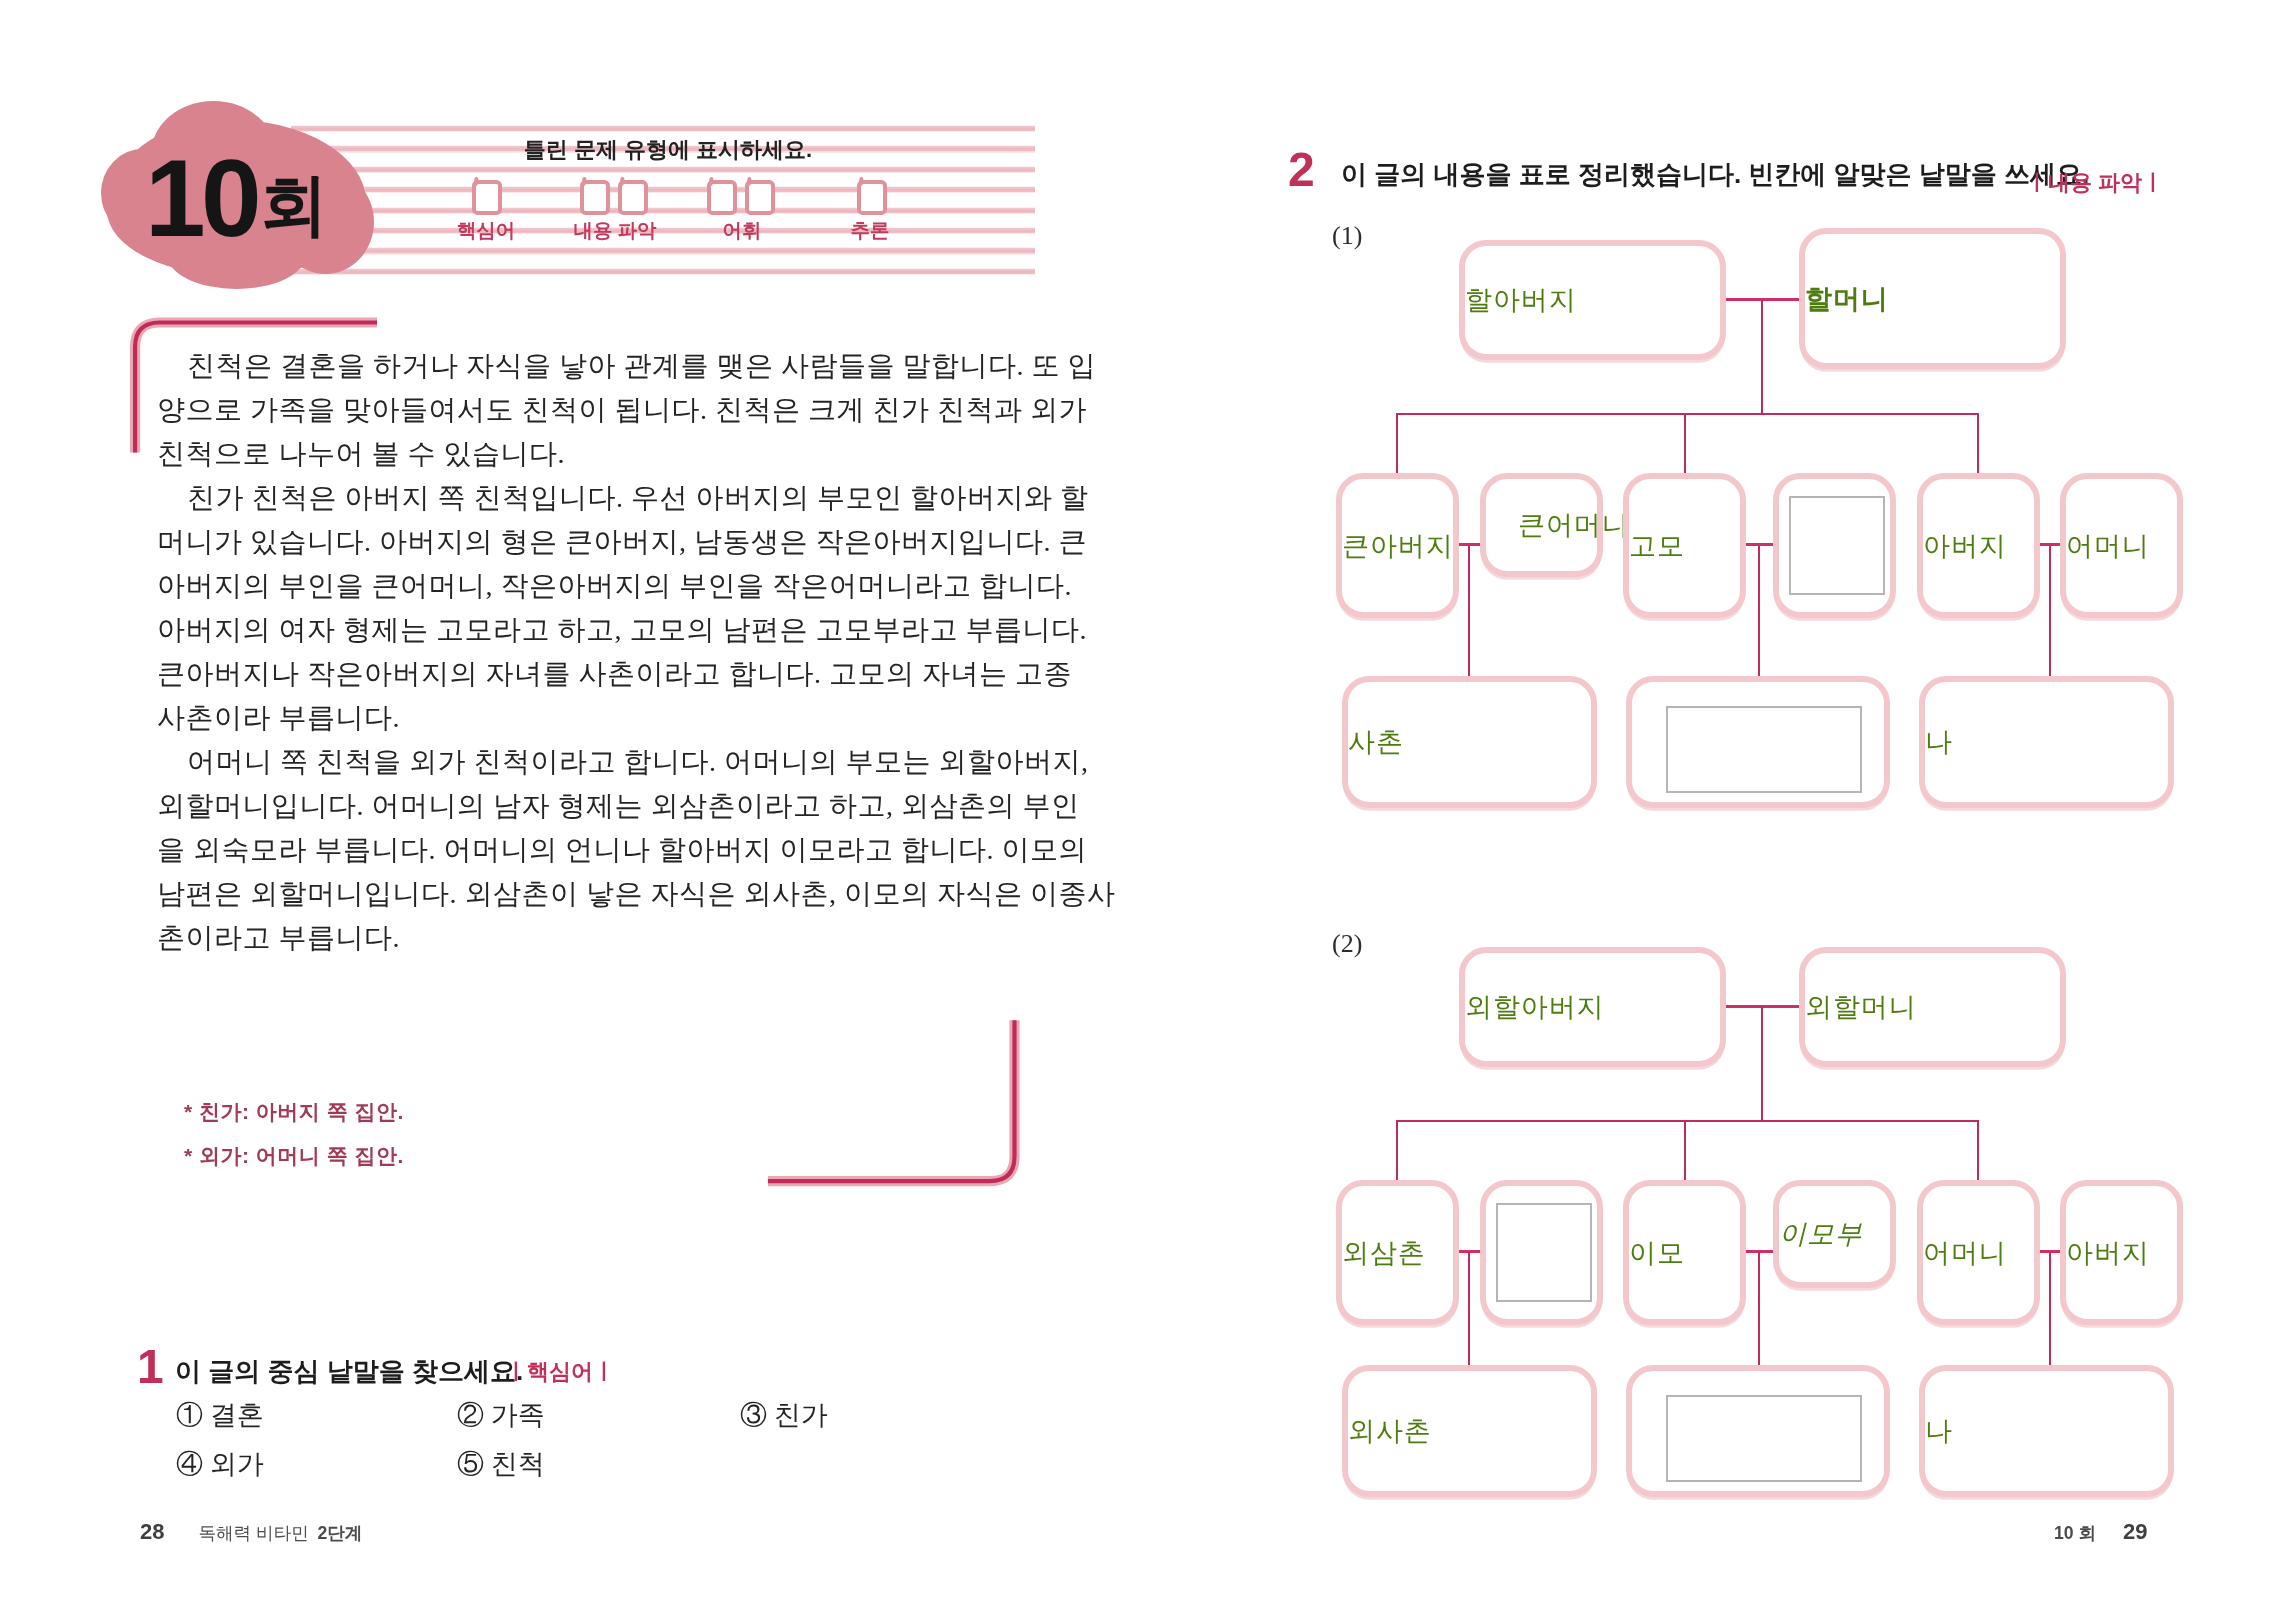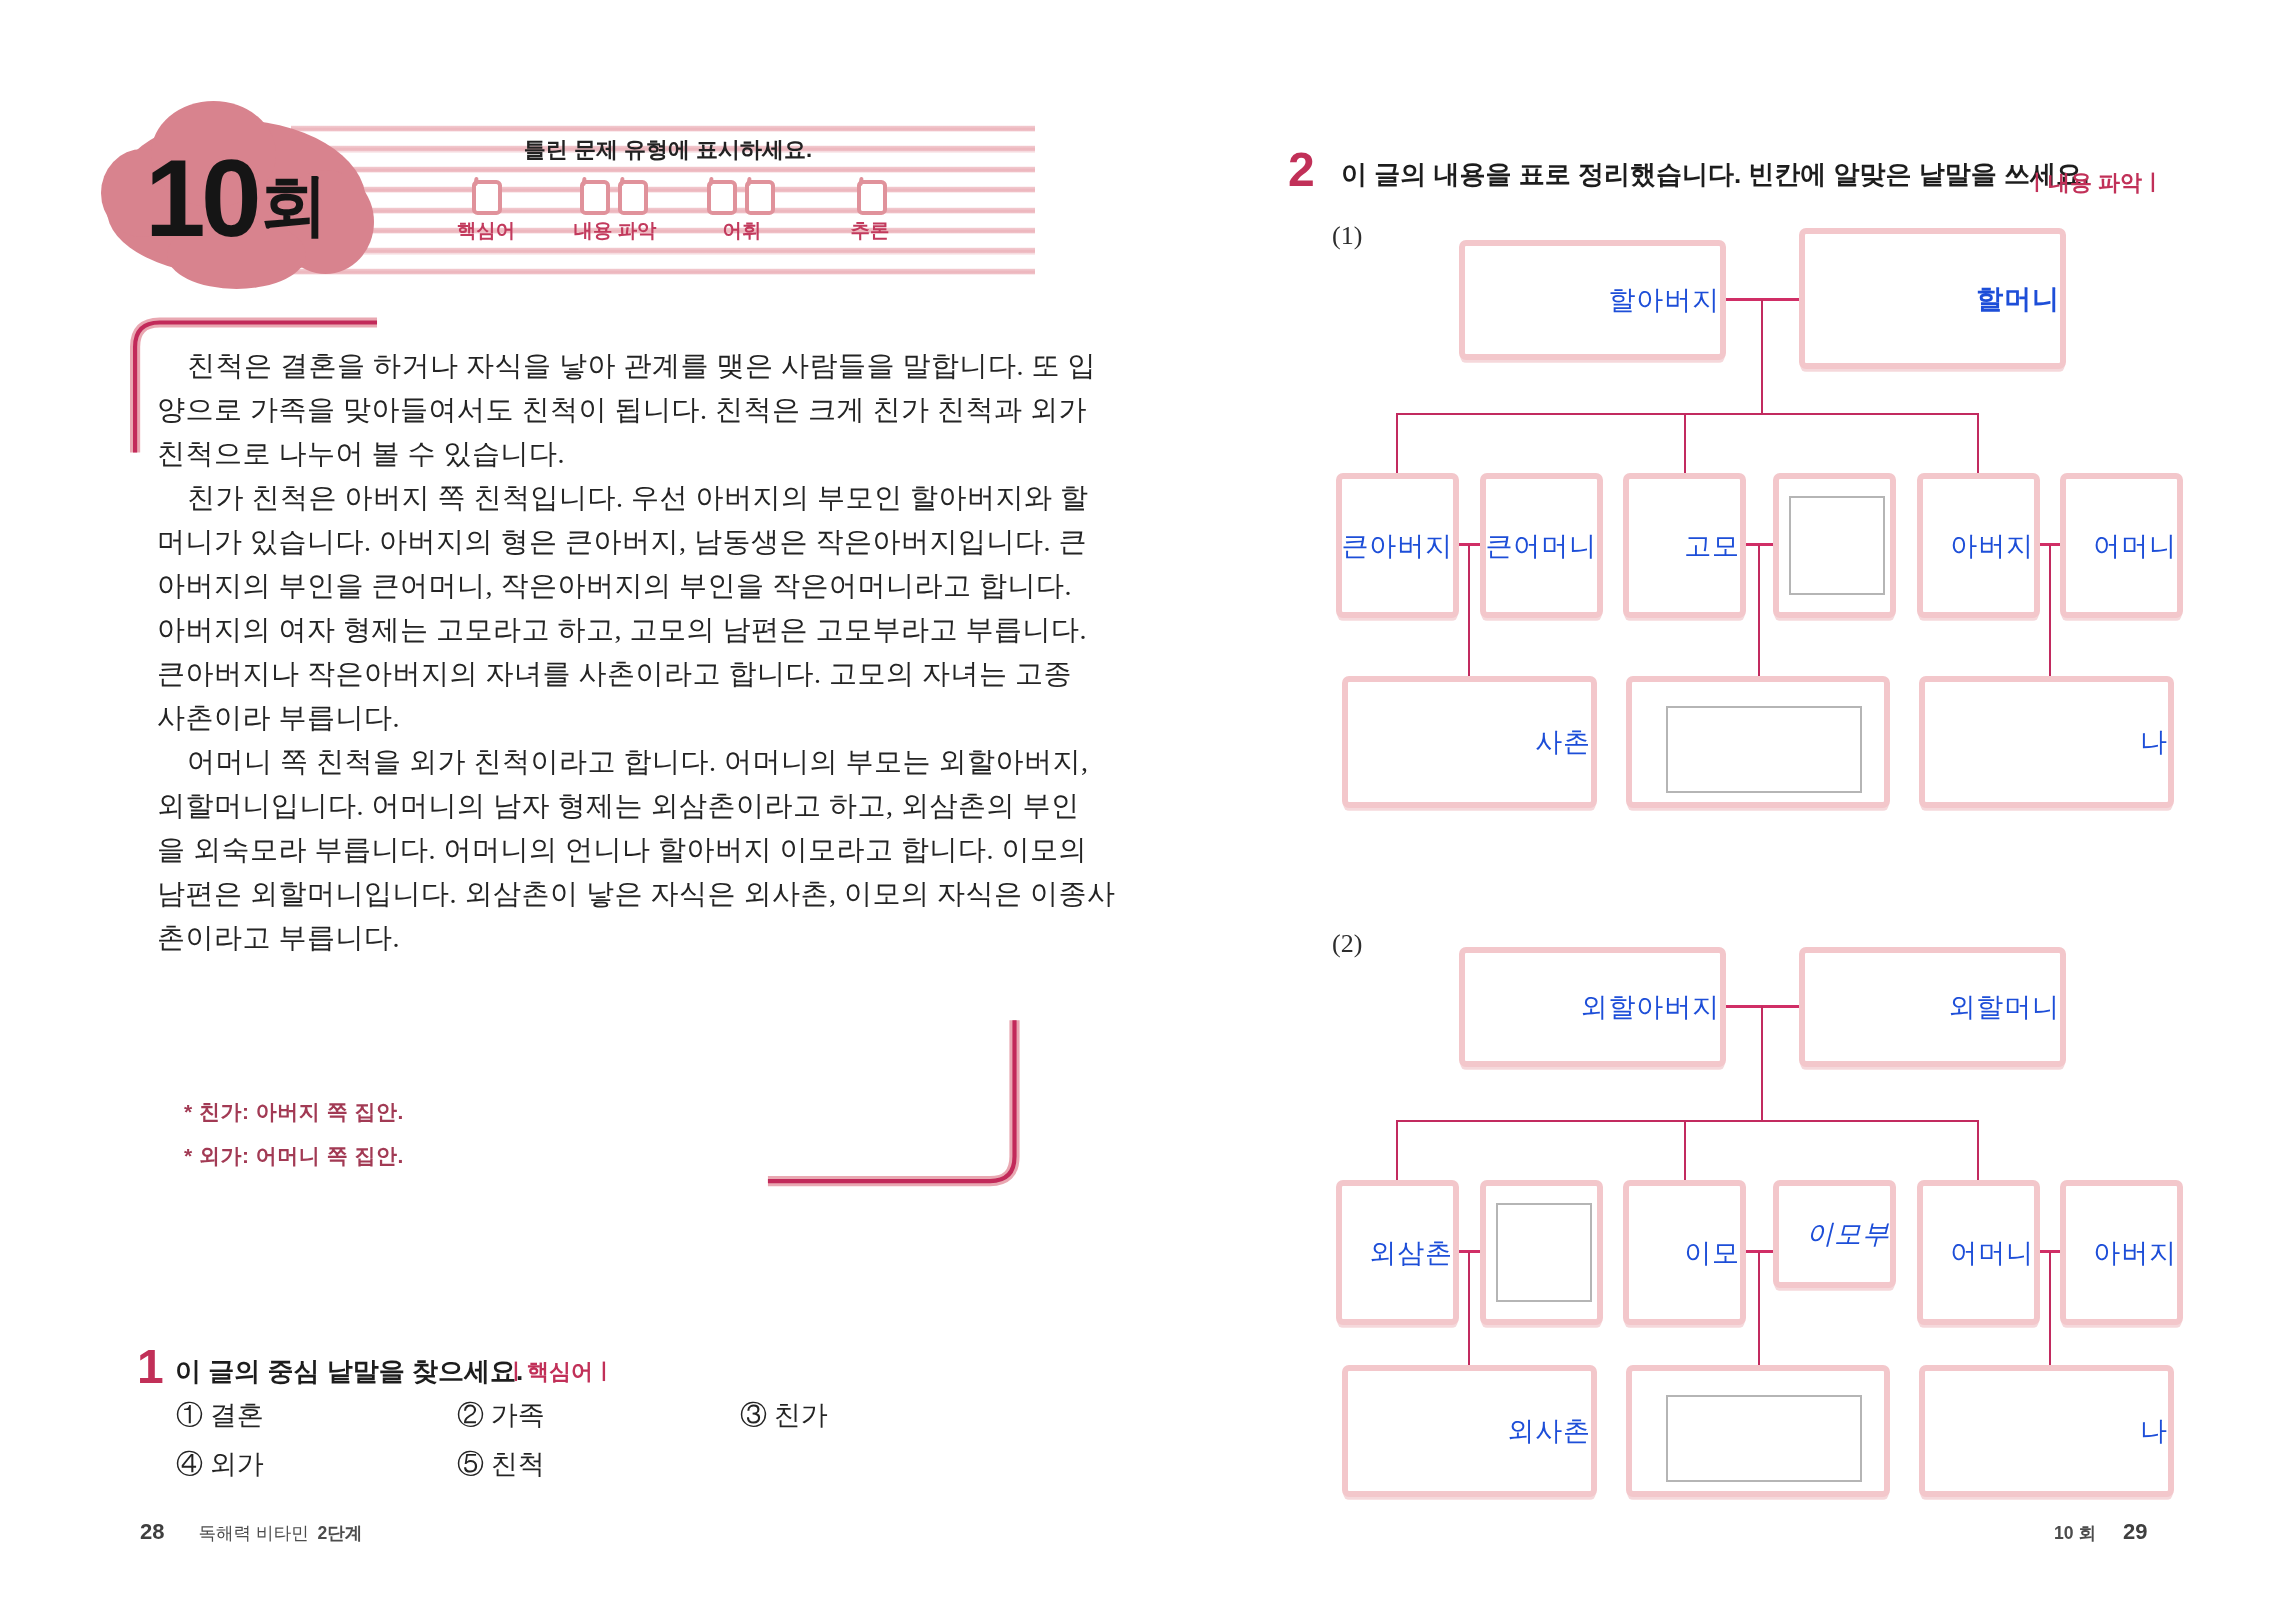--- a/index.html
+++ b/index.html
@@ -44,24 +44,24 @@
   .opt{font-family:"Liberation Serif","DejaVu Serif",serif;font-size:27px;color:#242424;white-space:nowrap;}
 
   
   .foot{font-size:17.6px;color:#4c4c4c;white-space:nowrap;}
   .foot .pgnum{font-size:22px;font-weight:800;color:#3f3f3f;}
   .foot .bold{font-weight:800;}
 
   
   .fbox{
     position:absolute;box-sizing:border-box;background:#fff;
-    border:6.5px solid #f3c7cb;border-radius:7px;
+    border:6.5px solid #f3c7cb;border-radius:27px;
     box-shadow:0 4.2px 0 -1.4px rgba(236,184,190,.55);
-    display:flex;align-items:center;justify-content:flex-end;
-    font-family:"Liberation Serif","DejaVu Serif",serif;font-size:27px;color:#1d4ed8;
+    display:flex;align-items:center;justify-content:flex-start;
+    font-family:"Liberation Serif","DejaVu Serif",serif;font-size:27px;color:#4d7c0f;
     letter-spacing:0.9px;white-space:nowrap;
   }
   .cline{position:absolute;background:#c22a5f;}
   .couple{background:#d02e66;}
   .blankrect{position:absolute;box-sizing:border-box;background:#fff;border:2.8px solid #b5b5b5;}
   .treelabel{font-family:"Liberation Serif","DejaVu Serif",serif;font-size:26px;color:#2d2d2d;}
 
   svg.bracket{position:absolute;left:0;top:0;pointer-events:none;}
 </style>
 </head>
@@ -161,21 +161,21 @@
   <div class="fbox" style="left:1459px;top:240px;width:267px;height:120px;">
       <span>할아버지</span>
     </div>
   <div class="fbox" style="left:1799px;top:228px;width:267px;height:141px;font-weight:bold;">
       <span>할머니</span>
     </div>
 
   <div class="fbox" style="left:1336px;top:473px;width:123px;height:145px;">
       <span>큰아버지</span>
     </div>
-  <div class="fbox" style="left:1480px;top:473px;width:123px;height:145px;">
+  <div class="fbox" style="left:1480px;top:473px;width:123px;height:104px;padding-left:32px;">
       <span>큰어머니</span>
     </div>
   <div class="fbox" style="left:1623px;top:473px;width:123px;height:145px;">
       <span>고모</span>
     </div>
   <div class="fbox" style="left:1773px;top:473px;width:123px;height:145px;">
     <div class="blankrect" style="left:10.2px;top:16.7px;width:96px;height:99px;"></div>
   </div>
   <div class="fbox" style="left:1917px;top:473px;width:123px;height:145px;">
       <span>아버지</span>

